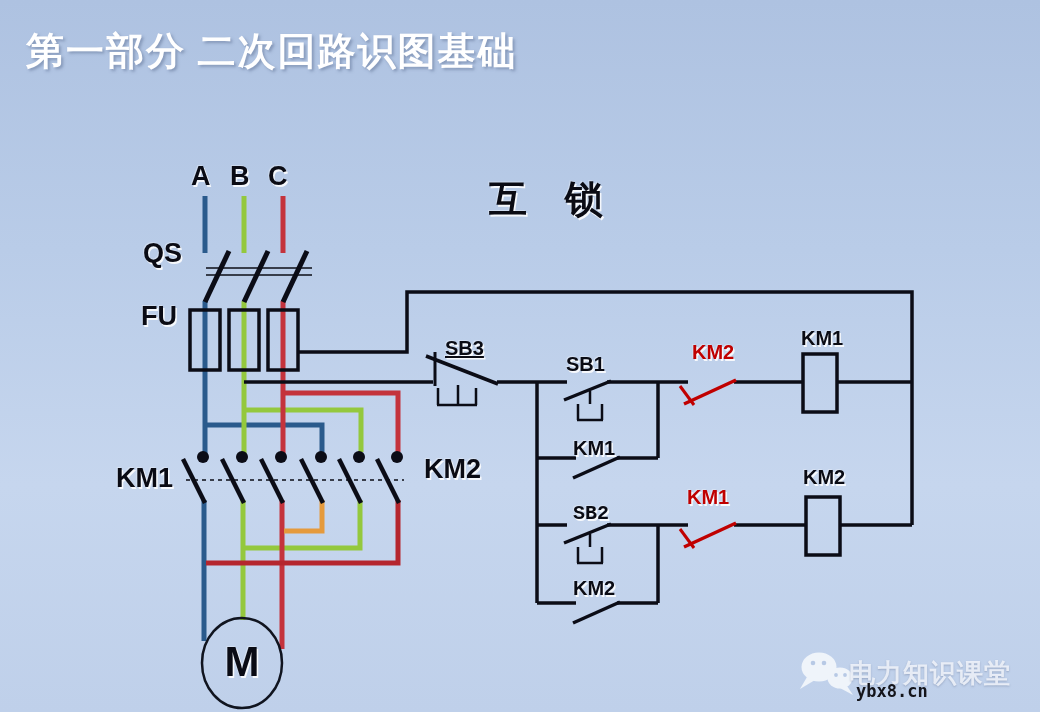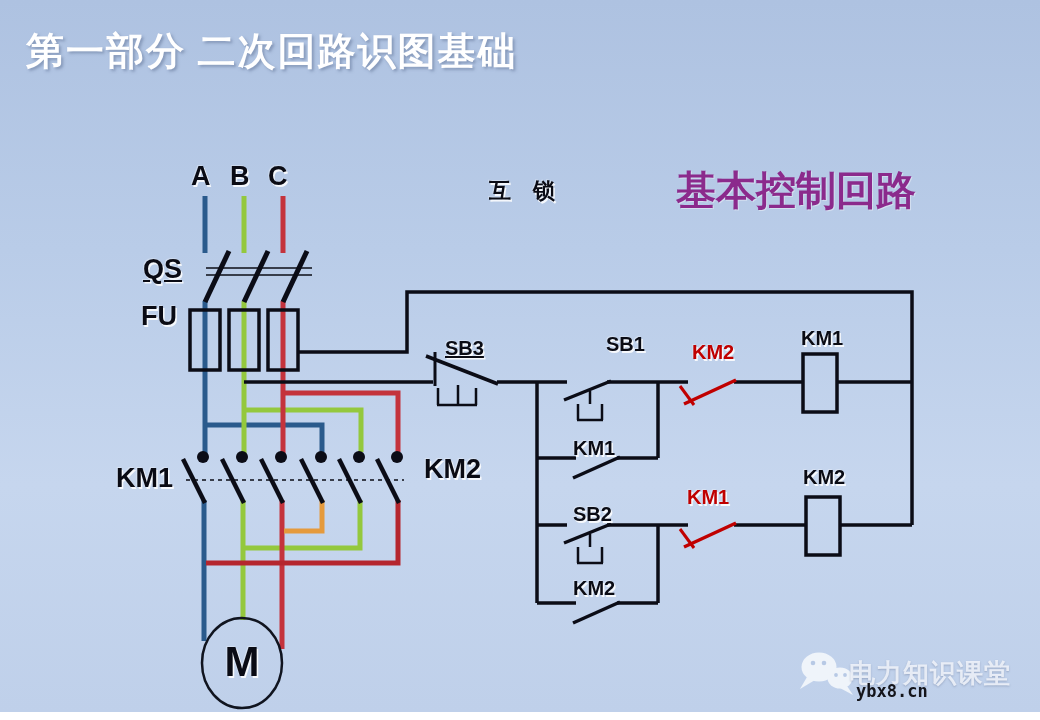--- a/index.html
+++ b/index.html
@@ -22,21 +22,21 @@
     font-family:"Liberation Serif","DejaVu Serif",serif;font-weight:bold;font-size:38px;
     color:#ffffff;letter-spacing:2px;white-space:nowrap;
     text-shadow:2px 2px 3px rgba(96,114,150,.55);
   }
   .heading{
     position:absolute;left:676px;top:163px;
     font-family:"Liberation Serif","DejaVu Serif",serif;font-weight:bold;font-size:40px;
     color:var(--heading-purple,#8B2A8C);white-space:nowrap;
     text-shadow:1px 1px 0 rgba(255,255,255,.4);
   }
-  .interlock{left:489px;top:180px;font-size:22px;}
+  .interlock{left:489px;top:180px;font-size:38px;}
   .motor-label{font-size:42px;left:218px;top:641px;width:48px;text-align:center;}
   .wm-name{
     position:absolute;left:849px;top:656px;font-weight:bold;font-size:26px;
     color:rgba(240,244,250,.88);white-space:nowrap;letter-spacing:1px;
     text-shadow:0 1px 2px rgba(80,95,130,.35);
   }
   .wm-site{
     position:absolute;left:856px;top:681px;font-weight:bold;font-size:17px;
     font-family:"DejaVu Sans Mono","Liberation Mono",monospace;color:#14141a;white-space:nowrap;text-align:right;
   }
@@ -175,38 +175,37 @@
       <circle cx="813" cy="663" r="2.3" fill="#B7C9E5"></circle>
       <circle cx="824" cy="663" r="2.3" fill="#B7C9E5"></circle>
       <ellipse cx="840" cy="678" rx="12.5" ry="10.5" fill="#F3F7FC"></ellipse>
       <path d="M847 686 L853 695 L840 688 Z" fill="#F3F7FC"></path>
       <circle cx="836" cy="675" r="1.9" fill="#B7C9E5"></circle>
       <circle cx="845" cy="675" r="1.9" fill="#B7C9E5"></circle>
     </g>
   </svg>
 
   <div class="slide-title">第一部分 二次回路识图基础</div>
-  <div class="heading">基本控制回路</div>
   <div class="lbl interlock">互　锁</div>
 
   <div class="lbl big" style="left:191px;top:163px;">A</div>
   <div class="lbl big" style="left:230px;top:163px;">B</div>
   <div class="lbl big" style="left:268px;top:163px;">C</div>
 
-  <div class="lbl big" style="left:143px;top:256px;text-decoration:underline;">QS</div>
+  <div class="lbl big" style="left:143px;top:240px;">QS</div>
   <div class="lbl big" style="left:141px;top:303px;text-align:center;">FU</div>
   <div class="lbl big" style="left:116px;top:465px;">KM1</div>
   <div class="lbl big" style="left:424px;top:456px;">KM2</div>
   <div class="lbl motor-label">M</div>
 
   <div class="lbl mid" style="left:445px;top:338px;text-decoration:underline;">SB3</div>
-  <div class="lbl mid" style="left:566px;top:334px;margin-left:40px;">SB1</div>
+  <div class="lbl mid" style="left:566px;top:354px;">SB1</div>
   <div class="lbl mid red" style="left:692px;top:342px;">KM2</div>
   <div class="lbl mid" style="left:801px;top:328px;">KM1</div>
   <div class="lbl mid" style="left:573px;top:438px;">KM1</div>
-  <div class="lbl mid" style="left:573px;top:504px;">SB2</div>
+  <div class="lbl mid" style="left:573px;top:504px;font-family:Liberation Mono, monospace;">SB2</div>
   <div class="lbl mid red" style="left:687px;top:487px;">KM1</div>
   <div class="lbl mid" style="left:803px;top:467px;">KM2</div>
   <div class="lbl mid" style="left:573px;top:578px;">KM2</div>
 
   <div class="wm-name">电力知识课堂</div>
   <div class="wm-site">ybx8.cn</div>
 </div>
 
 </body></html>

